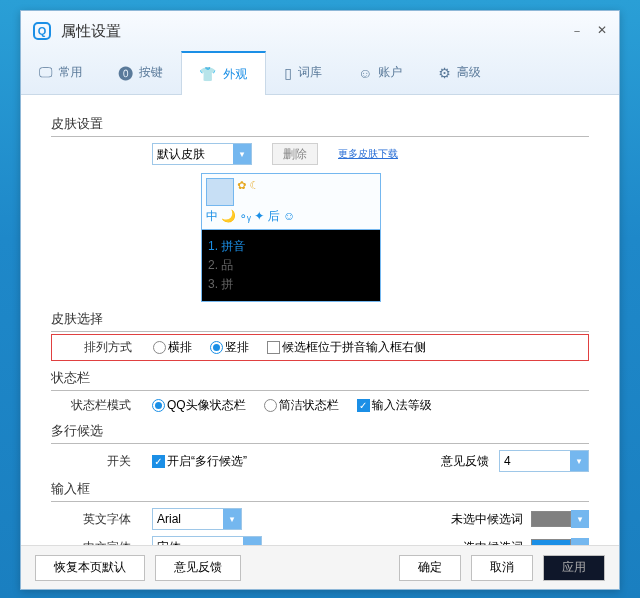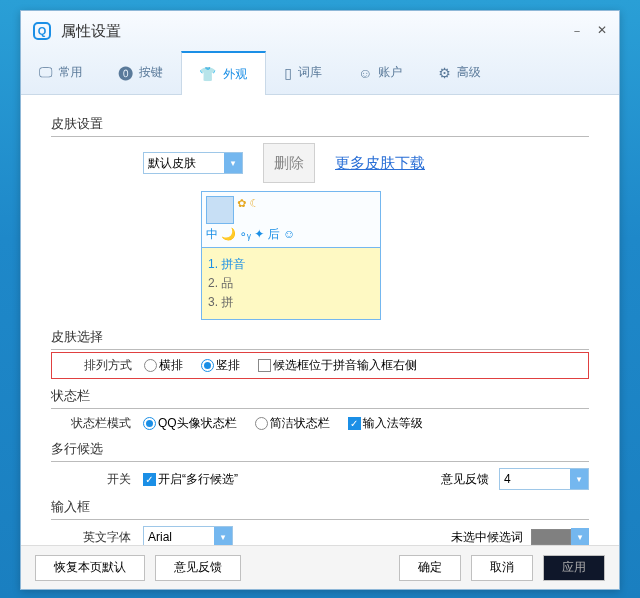--- a/index.html
+++ b/index.html
@@ -10,32 +10,32 @@
 .title{font-size:15px;color:#333}
 .winbtns{margin-left:auto;display:flex;gap:14px;font-size:16px;color:#555}
 .winbtns span{cursor:pointer}
 .tabs{height:44px;display:flex;align-items:stretch;background:linear-gradient(180deg,#eef5fc,#e5effa);border-bottom:1px solid #c9d9e8}
 .tab{flex:0 0 auto;padding:0 18px;display:flex;align-items:center;gap:6px;color:#5a7a9a;cursor:pointer;font-size:13px}
 .tab.active{background:#fff;color:#1b8fe6;border-top:2px solid #1b8fe6;border-left:1px solid #c9d9e8;border-right:1px solid #c9d9e8;margin-bottom:-1px}
 .tab .ico{font-size:14px}
 .body{padding:12px 30px 0 30px;height:calc(100% - 40px - 44px - 44px);overflow:hidden;background:#fff}
 .row{display:flex;align-items:center;margin:6px 0}
 .secTitle{font-size:13px;font-weight:normal;color:#333;border-bottom:1px solid #bbb;padding-bottom:3px;margin-top:8px}
-.lab{width:80px;text-align:right;color:#333;margin-right:12px;font-size:12px}
+.lab{width:80px;text-align:right;color:#333;margin-right:21px;font-size:12px}
 select,.sel{height:22px;border:1px solid #9ec7e8;background:#fff;font-size:12px;padding:0 4px}
 .sel{display:inline-flex;align-items:center;width:100px;position:relative}
 .sel .arrow{position:absolute;right:0;top:0;bottom:0;width:18px;background:#74b7ef;display:flex;align-items:center;justify-content:center;color:#fff;font-size:9px}
-.btn-small{height:40px;padding:0 10px;border:1px solid #d0d0d0;background:#f3f3f3;color:#888;font-size:15px;cursor:pointer}
-.link{color:#2a6fd6;text-decoration:underline;font-size:15px;cursor:pointer}
+.btn-small{height:22px;padding:0 10px;border:1px solid #d0d0d0;background:#f3f3f3;color:#888;font-size:12px;cursor:pointer}
+.link{color:#2a6fd6;text-decoration:underline;font-size:10px;cursor:pointer}
 .preview{margin:8px 0 8px 150px;width:180px}
 .pv-top{border:1px solid #74b7ef;padding:4px;background:#fafdff}
 .pv-avatar{width:28px;height:28px;background:#c7dff5;border:1px solid #74b7ef;display:inline-block;vertical-align:top}
 .pv-icons{color:#e6a823;font-size:11px;display:inline-block}
 .pv-tool{color:#1b8fe6;font-size:12px;margin-top:2px}
-.pv-list{border:1px solid #74b7ef;border-top:none;padding:6px;background:#fef9c3}
+.pv-list{border:1px solid #74b7ef;border-top:none;padding:6px;background:#000000}
 .pv-list div{margin:2px 0;color:#666}
 .pv-list .s{color:#1b8fe6}
 .redbox{border:1px solid #e04040;padding:4px 0;margin:2px 0}
 .radio,.check{display:inline-flex;align-items:center;gap:2px;margin-right:18px;cursor:pointer}
 .radio .r{width:13px;height:13px;border:1px solid #888;border-radius:50%;display:inline-flex;align-items:center;justify-content:center}
 .radio.on .r::after{content:"";width:7px;height:7px;background:#1b8fe6;border-radius:50%}
 .radio.on .r{border-color:#1b8fe6}
 .check .c{width:13px;height:13px;border:1px solid #888;display:inline-flex;align-items:center;justify-content:center;font-size:10px;color:#fff}
 .check.on .c{background:#1b8fe6;border-color:#1b8fe6}
 .check.on .c::after{content:"✓"}

